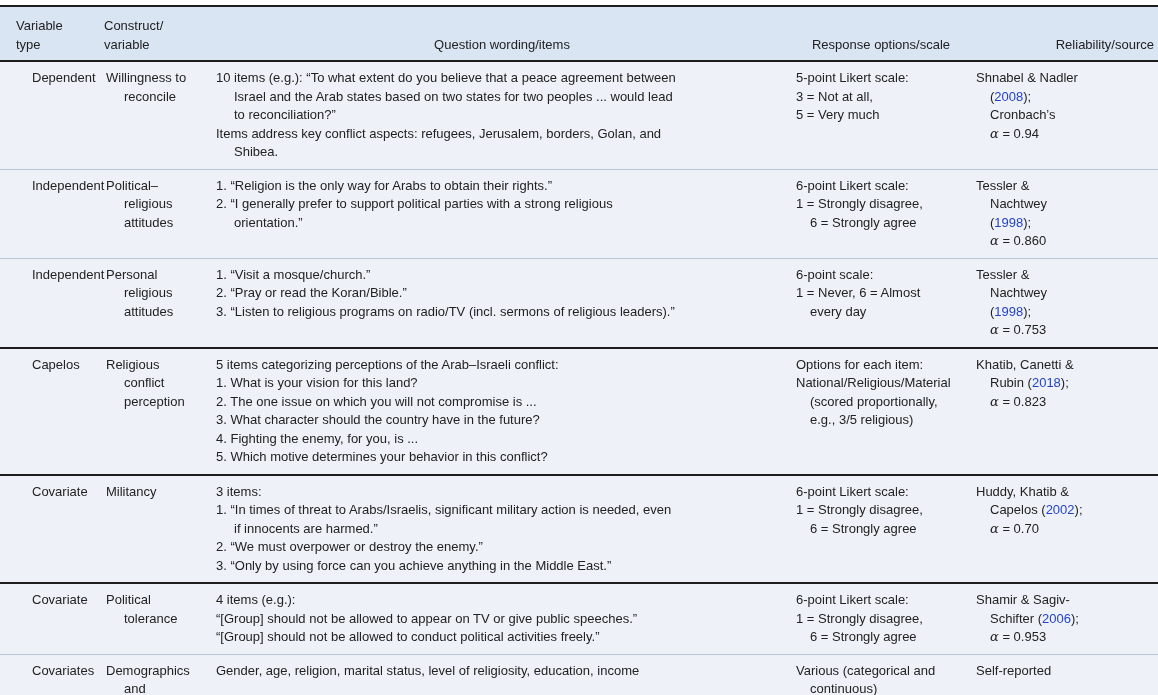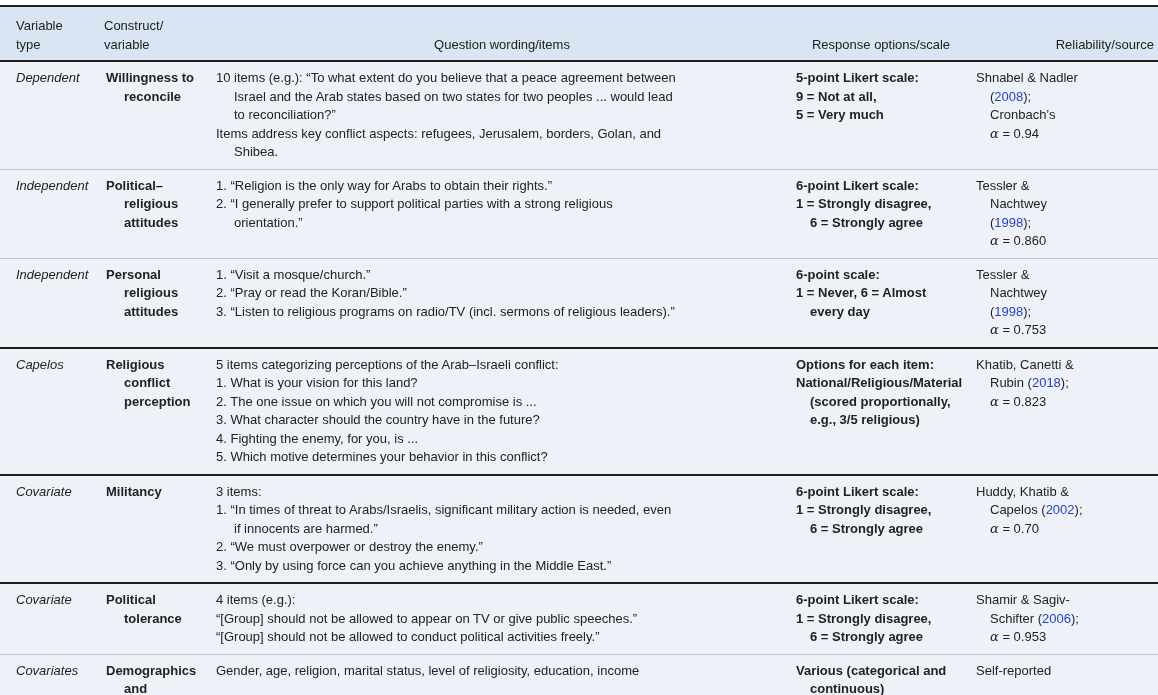--- a/index.html
+++ b/index.html
@@ -27,24 +27,24 @@
     border-bottom:2px solid var(--rule-dark);
   }
   th.h-vt{text-align:left; padding-left:16px;}
   th.h-con{text-align:left;}
   th.h-q{text-align:center;}
   th.h-resp{text-align:center;}
   th.h-rel{text-align:right; padding-left:2px;}
   td{vertical-align:top; padding:7px 6px 7px 0;}
   tr.r-light td{border-top:1px solid var(--rule-light);margin-top:43px;}
   tr.r-dark td{border-top:2px solid var(--rule-dark);}
-  td.c-vt{padding-left:16px;font-style:italic;}
-  td.c-con{padding-left:2px;font-weight:bold;}
+  td.c-vt{padding-left:32px;}
+  td.c-con{padding-left:2px;}
   td.c-q{padding-right:14px;}
-  td.c-resp{padding-left:4px;font-weight:bold;}
+  td.c-resp{padding-left:4px;}
   td.c-rel{padding-left:2px; padding-right:23px;}
   .hang{white-space:pre-line; padding-left:18px; text-indent:-18px;}
   .c-resp .hang,.c-rel .hang{padding-left:14px; text-indent:-14px;}
   .ref-year{color:var(--link-blue); cursor:pointer;text-align:center;}
   .alpha{font-family:"DejaVu Serif",serif; font-style:italic;}
 </style>
 </head>
 <body>
 
 <div class="page">
@@ -76,21 +76,21 @@
           </td>
           <td class="c-q">
             <div class="hang">10 items (e.g.): “To what extent do you believe that a peace agreement between
 Israel and the Arab states based on two states for two peoples ... would lead
 to reconciliation?”</div>
             <div class="hang">Items address key conflict aspects: refugees, Jerusalem, borders, Golan, and
 Shibea.</div>
           </td>
           <td class="c-resp">
             <div class="hang">5-point Likert scale:</div>
-            <div class="hang">9 = Not at all,</div>
+            <div class="hang">3 = Not at all,</div>
             <div class="hang">5 = Very much</div>
           </td>
           <td class="c-rel">
             <div class="hang"><span>Shnabel &amp; Nadler
 (</span><span class="ref-year">2008</span><span>);
 Cronbach’s
 </span><span class="alpha">α</span><span> = 0.94</span></div>
           </td>
         </tr>
         <tr class="r-light">

